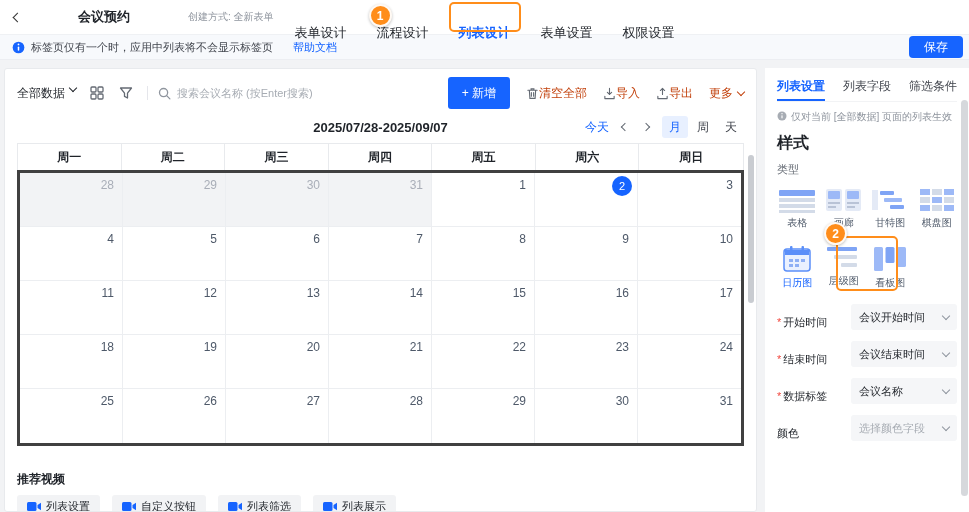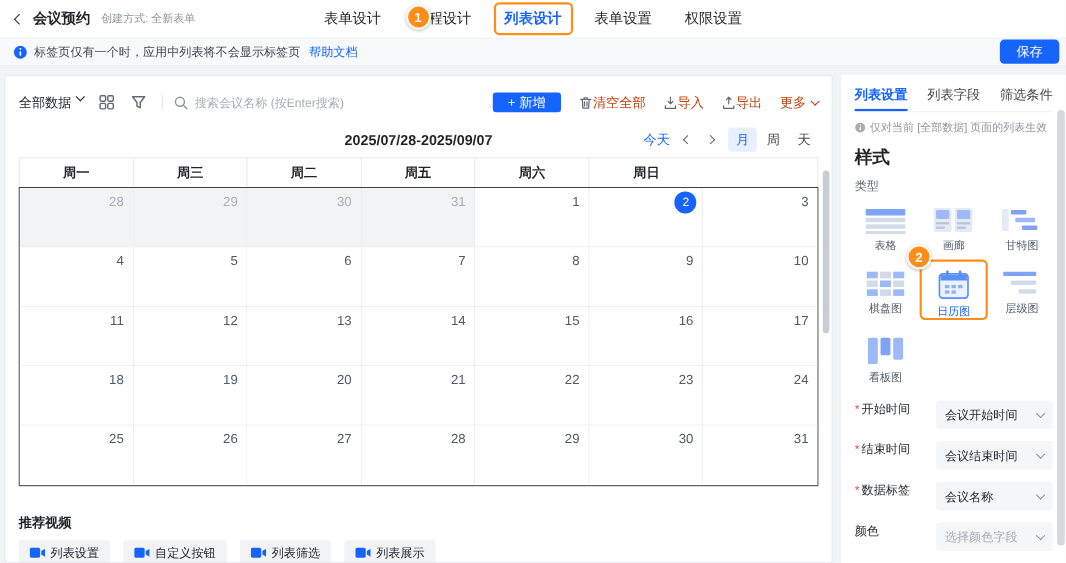--- a/index.html
+++ b/index.html
@@ -1,66 +1,66 @@
 <!DOCTYPE html>
 <html><head>
 <meta charset="utf-8">
 <style>
   *{box-sizing:border-box;margin:0;padding:0}
   body{margin:0;background:#e9eaec;font-family:"Liberation Sans","DejaVu Sans",sans-serif;}
   .page{position:relative;width:969px;height:512px;background:#f2f3f5;overflow:hidden;color:#1f2329;font-size:12px;--accent:#1664ff;--anno:#ff8d1a;}
 
   
-  .topbar{position:relative;display:flex;align-items:center;height:34px;background:#fff;padding:0 14px;}
+  .topbar{position:relative;display:flex;align-items:center;height:34px;background:#fff;padding:0 14px;gap:48px;}
   .backwrap{display:flex;align-items:center;margin-right:9px;cursor:pointer}
   i.chl{display:inline-block;width:7px;height:7px;border-left:1.6px solid #333;border-bottom:1.6px solid #333;transform:rotate(45deg)}
   i.chr{display:inline-block;width:7px;height:7px;border-right:1.6px solid #646a73;border-top:1.6px solid #646a73;transform:rotate(45deg)}
   i.chd{display:inline-block;width:6px;height:6px;border-right:1.3px solid currentColor;border-bottom:1.3px solid currentColor;transform:rotate(45deg);margin-left:5px;margin-bottom:2px}
   .title{font-size:13px;font-weight:bold}
   .subtitle{font-size:10px;color:#8f959e;margin-left:10px}
-  .topbar-tabs{position:absolute;left:50%;top:0;transform:translateX(-50%);height:34px;display:flex;align-items:center;gap:30px}
+  .topbar-tabs{position:absolute;left:50%;top:16px;transform:translateX(-50%);height:34px;display:flex;align-items:center;gap:30px}
   .tab{font-size:13px;color:#1f2329;cursor:pointer;white-space:nowrap}
   .tab.active{color:var(--accent);font-weight:bold}
 
   
   .notice-bar{display:flex;align-items:center;height:26px;background:#f7f9fc;padding:0 6px 0 12px;border-top:1px solid #eff1f4;border-bottom:1px solid #eceef2}
   .notice-text{font-size:11px;color:#42464e;margin-left:6px}
-  .notice-link{font-size:11px;color:var(--accent);margin-left:8px;cursor:pointer;text-decoration:none}
+  .notice-link{font-size:11px;color:var(--accent);margin-left:20px;cursor:pointer;text-decoration:none}
   .save-btn{margin-left:auto;background:var(--accent);color:#fff;font-size:12px;border:none;border-radius:4px;height:22px;padding:0 15px;cursor:pointer}
 
   
   .content{display:flex;gap:8px;padding:8px 0 0 4px}
   .board{position:relative;flex:1;height:444px;background:#fff;border:1px solid #e8eaed;border-radius:3px;padding:10px 12px 8px;overflow:hidden}
   .panel{position:relative;width:204px;height:444px;background:#fff;padding:6px 12px;overflow:hidden}
 
   
   .toolbar{display:flex;align-items:center;height:28px}
   .scope{display:flex;align-items:flex-start;font-size:12px;cursor:pointer;color:#1f2329}
   .tool-ic{display:flex;align-items:center;justify-content:center;width:16px;height:16px;margin-left:13px;color:#646a73;cursor:pointer}
   .vdiv{width:1px;height:14px;background:#e5e6eb;margin:0 10px 0 13px}
   .search{display:flex;align-items:center;gap:6px;color:#a7acb3;font-size:11px;flex:1;cursor:text;min-width:0}
-  .btn-new{background:var(--accent);color:#fff;border:none;border-radius:3px;height:18px;padding:0 14px;font-size:12px;cursor:pointer;white-space:nowrap}
+  .btn-new{background:var(--accent);color:#fff;border:none;border-radius:3px;height:32px;padding:0 14px;font-size:12px;cursor:pointer;white-space:nowrap}
   .tool-act{display:flex;align-items:center;gap:0;font-size:12px;color:#c2410c;margin-left:16px;cursor:pointer;white-space:nowrap}
 
   
   .cal-head{position:relative;display:flex;align-items:center;justify-content:center;height:32px;margin-top:4px}
   .cal-range{font-size:13px;font-weight:bold}
   .cal-ctrl{position:absolute;right:0;display:flex;align-items:center;gap:11px}
   .today{color:var(--accent);font-size:12px;cursor:pointer}
   .nav{cursor:pointer;display:flex;align-items:center;padding:2px}
   .nav i{width:6px;height:6px}
   .modes{display:flex;gap:2px}
   .mode{width:26px;height:22px;display:flex;align-items:center;justify-content:center;font-size:12px;color:#42464e;cursor:pointer;border-radius:3px}
   .mode.active{background:#e8f0ff;color:var(--accent)}
 
   
   .weekrow{display:grid;grid-template-columns:repeat(7,1fr);border:1px solid #e8eaed;border-bottom:none}
   .wd{height:26px;display:flex;align-items:center;justify-content:center;font-weight:bold;font-size:12px;border-right:1px solid #e8eaed}
   .wd:last-child{border-right:none}
-  .grid{display:grid;grid-template-columns:repeat(7,1fr);border:1px solid #404040}
+  .grid{display:grid;grid-template-columns:repeat(7,1fr);border:3px solid #404040}
   .cell{height:54px;border-right:1px solid #eceef1;border-bottom:1px solid #eceef1;position:relative;background:#fff;cursor:pointer}
   .cell:nth-child(7n){border-right:none}
   .cell:nth-last-child(-n+7){border-bottom:none}
   .cell.muted{background:#f2f3f5}
   .daynum{position:absolute;top:5px;right:8px;font-size:12px;color:#4e5969}
   .muted .daynum{color:#a9aeb8}
   .daynum.today{background:var(--accent);color:#fff;width:20px;height:20px;border-radius:50%;display:flex;align-items:center;justify-content:center;top:3px;right:5px;font-size:11px}
 
   
   .videos{margin-top:25px}
@@ -68,26 +68,26 @@
   .vrow{display:flex;gap:12px}
   .vchip{display:inline-flex;align-items:center;gap:5px;background:#f2f3f5;border-radius:3px;padding:4px 10px;font-size:11px;color:#1f2329;cursor:pointer}
 
   
   .ptabs{display:flex;justify-content:space-between;align-items:center;height:28px;border-bottom:1px solid #f2f3f5}
   .ptab{font-size:12px;color:#42464e;cursor:pointer;height:100%;display:flex;align-items:center;border-bottom:2px solid transparent}
   .ptab.active{color:var(--accent);font-weight:bold;border-bottom-color:var(--accent)}
   .pnotice{display:flex;align-items:flex-start;gap:4px;color:#8f959e;font-size:10px;margin:8px 0 10px;line-height:1.3}
   .ptitle{font-size:16px;font-weight:bold;margin-bottom:8px}
   .plabel{font-size:11px;color:#646a73;margin-bottom:8px}
-  .vgrid{display:grid;grid-template-columns:repeat(3,1fr);row-gap:11px;column-gap:6px}
+  .vgrid{display:grid;grid-template-columns:repeat(4,1fr);row-gap:11px;column-gap:6px}
   .vt{display:flex;flex-direction:column;align-items:center;gap:3px;cursor:pointer;padding:2px 0}
   .vt-label{font-size:10px;color:#4e5969}
   .vt.selected .vt-label{color:var(--accent)}
   .fields{margin-top:12px}
-  .field{display:flex;align-items:flex-start;justify-content:space-between;margin-bottom:11px}
+  .field{display:flex;align-items:flex-end;justify-content:space-between;margin-bottom:11px}
   .flabel{font-size:11px;color:#1f2329}
   .star{color:#f2483f;margin-right:2px}
   .fselect{width:106px;height:26px;background:#f5f6f8;border-radius:3px;display:flex;align-items:center;justify-content:space-between;padding:0 8px;cursor:pointer}
   .fval{font-size:11px;color:#1f2329;white-space:nowrap;overflow:hidden}
   .fval.ph{color:#a7acb3}
   .fselect .chd{color:#8f959e}
 
   
   .board-scroll{position:absolute;right:2px;top:86px;width:6px;height:148px;background:#c9ccd1;border-radius:3px}
   .page-scroll{position:absolute;right:1px;top:100px;width:7px;height:396px;background:#d6d8dc;border-radius:4px}
@@ -202,22 +202,23 @@
           <div class="modes" id="cal-modes">
               <div class="mode active">月</div>
               <div class="mode">周</div>
               <div class="mode">天</div>
             </div>
         </div>
       </div>
 
       <div class="weekrow" id="weekday-row">
           <div class="wd">周一</div>
+          <div class="wd">周二</div>
           <div class="wd">周三</div>
-          <div class="wd">周二</div>
+          <div class="wd">周四</div>
           <div class="wd">周五</div>
           <div class="wd">周六</div>
           <div class="wd">周日</div>
         </div>
       <div class="grid" id="cal-grid">
           <div class="cell muted">
             <span class="daynum">28</span>
           </div>
           <div class="cell muted">
             <span class="daynum">29</span>

